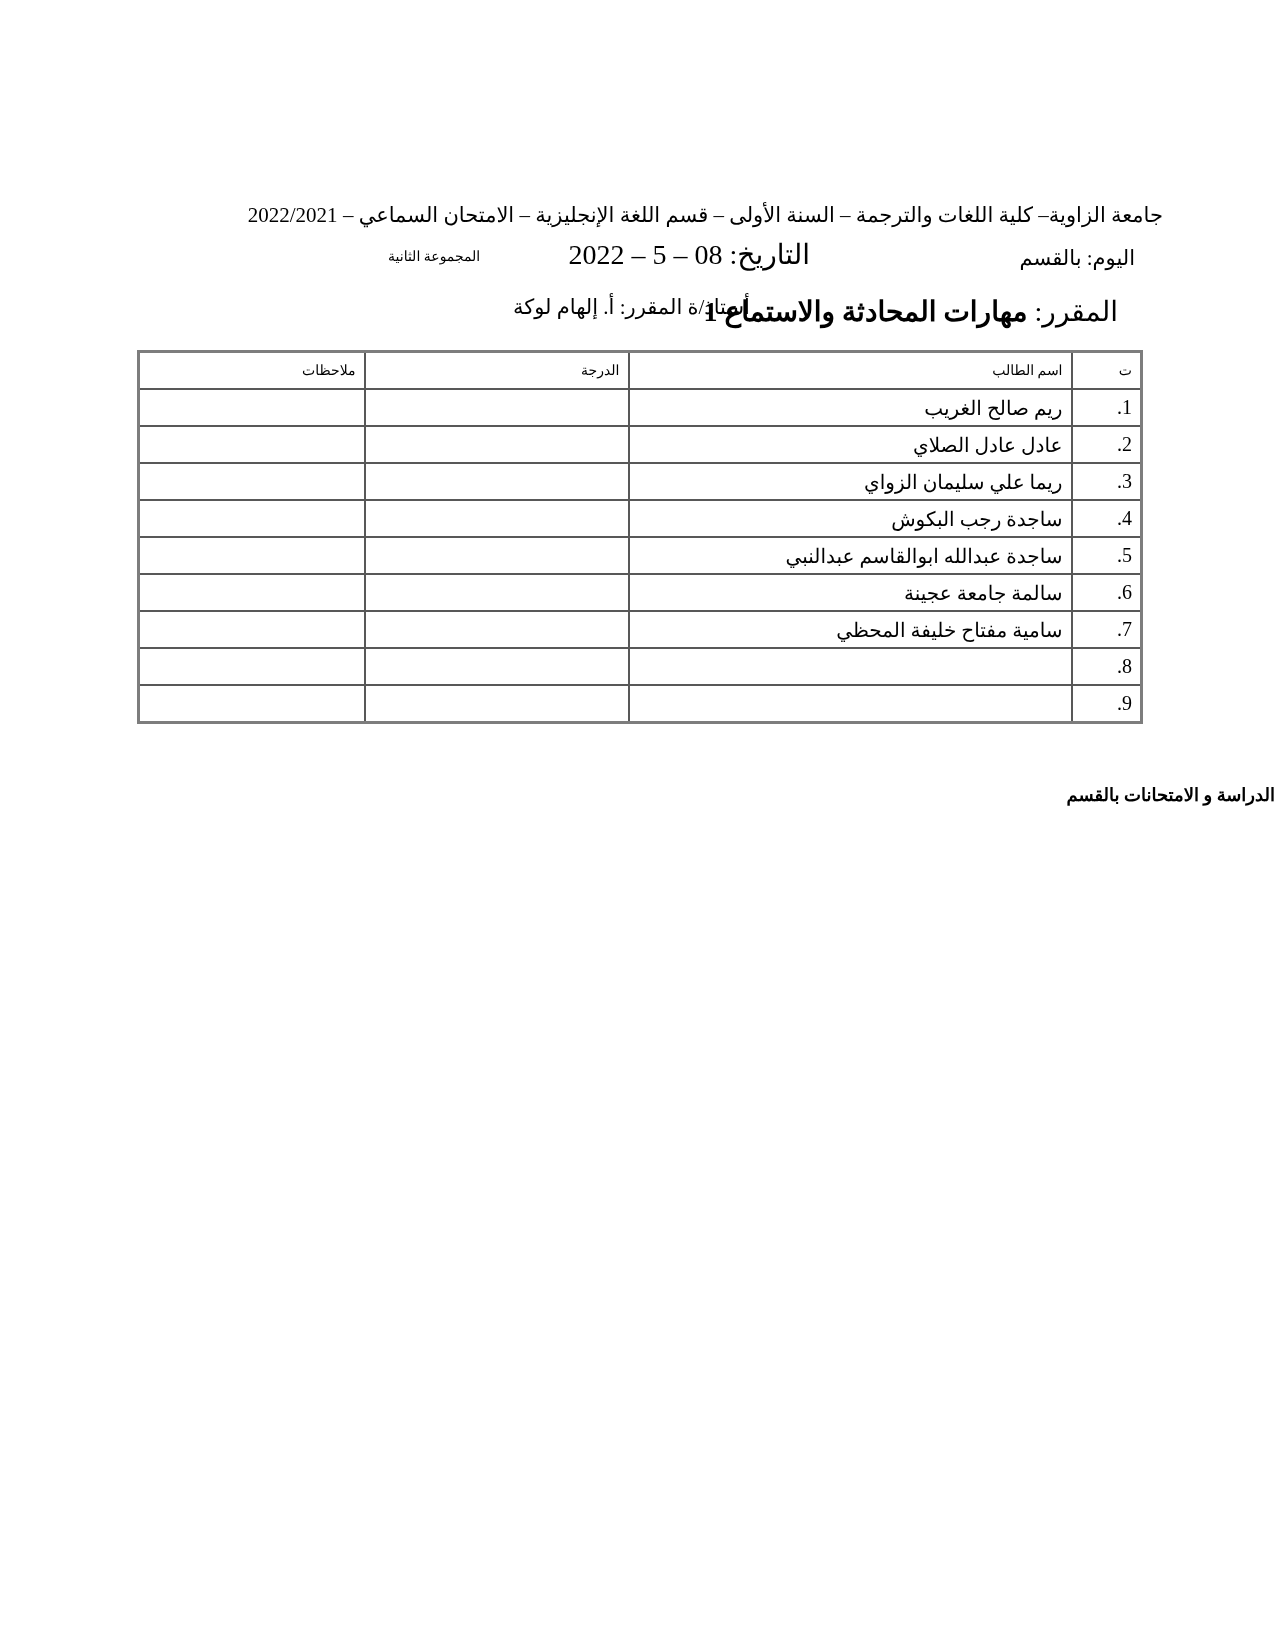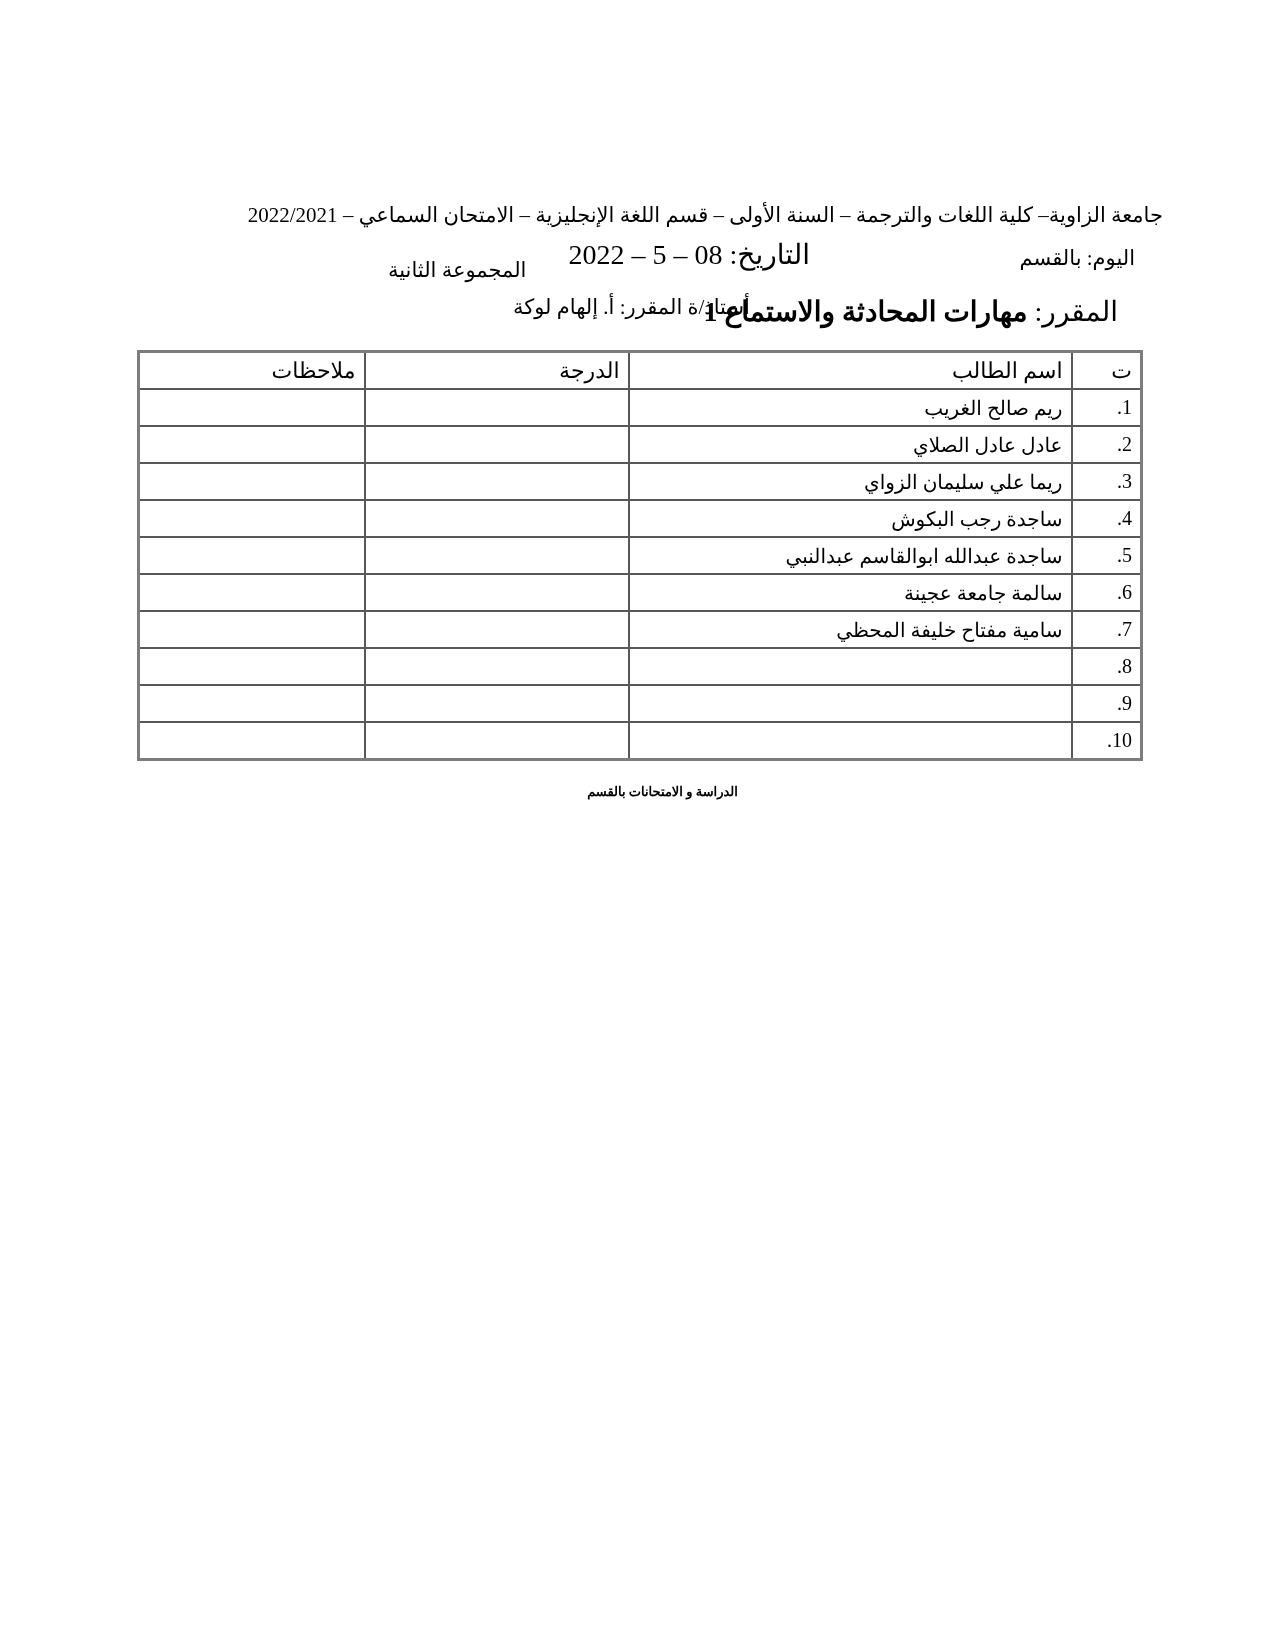--- a/index.html
+++ b/index.html
@@ -20,21 +20,21 @@
   .abs { position: absolute; white-space: nowrap; }
 
   .title-line {
     top: 203px;
     right: 112px;
     font-size: 21px;
   }
 
   .day-label   { top: 246px; right: 140px; font-size: 21px; }
   .date-label  { top: 238px; right: 465px; font-size: 28px; }
-  .group-label { top: 258px; left: 388px;  font-size: 21px; }
+  .group-label { top: 248px; left: 388px;  font-size: 14px; }
 
   .course-line { top: 295px; right: 157px; font-size: 28px; }
   .course-name { font-weight: 700; }
   .instructor-label { top: 295px; left: 513px; font-size: 21px; }
 
   table.students {
     position: absolute;
     top: 350px;
     left: 137px;
     width: 1003px;
@@ -48,34 +48,33 @@
     border: 2px solid #585858;
     height: 35px;
     padding: 0 8px;
     font-weight: 400;
     font-size: 20px;
     text-align: right;
     vertical-align: middle;
     overflow: hidden;
     white-space: nowrap;
   }
-  table.students th { font-size: 22px; margin-top: 8px; }
+  table.students th { font-size: 14px; margin-top: 8px; }
   .col-no    { width: 70px; }
   .col-name  { width: 443px; }
   .col-grade { width: 264px; }
   .col-notes { width: 226px; }
   td.cell-no, th.head-no { text-align: center; font-size: 21px; }
   th.head-grade { padding-left: 8px; padding-right: 14px; }
 
   .footer-note {
     top: 784px;
     left: 50px;
     right: 0;
-    text-align: center;
-    font-size: 13px;
+    font-size: 18px;
     font-weight: 700;
   }
 </style>
 </head>
 <body>
 
 <div class="page">
 
   <div class="abs title-line">جامعة الزاوية– كلية اللغات والترجمة – السنة الأولى – قسم اللغة الإنجليزية – الامتحان السماعي – 2022/2021</div>
 
@@ -151,24 +150,18 @@
         <td></td>
         <td></td>
         <td></td>
       </tr>
       <tr>
         <td class="cell-no">9.</td>
         <td></td>
         <td></td>
         <td></td>
       </tr>
-      <tr>
-        <td class="cell-no">10.</td>
-        <td></td>
-        <td></td>
-        <td></td>
-      </tr>
     </tbody>
   </table>
 
   <div class="abs footer-note">الدراسة و الامتحانات بالقسم</div>
 
 </div>
 
 </body></html>

